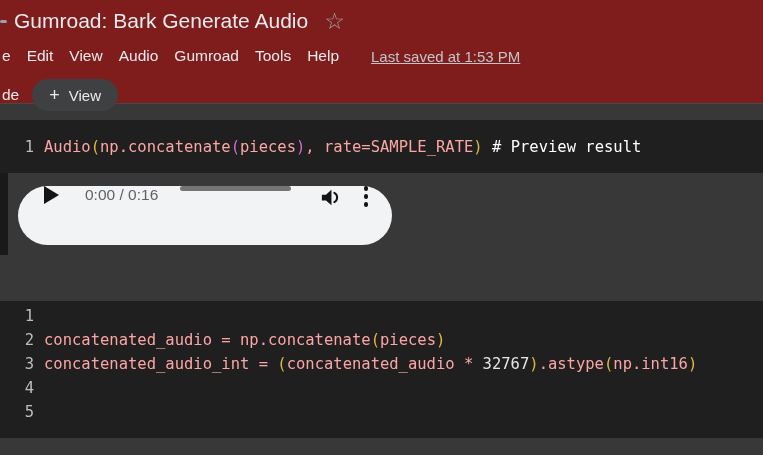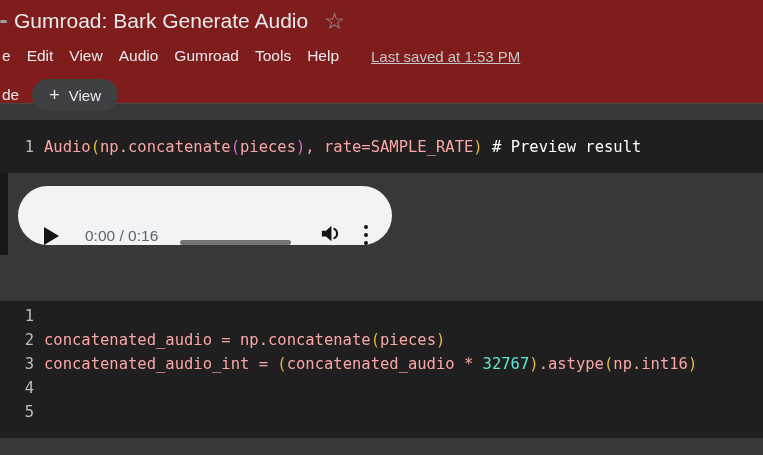--- a/index.html
+++ b/index.html
@@ -73,32 +73,32 @@
   .code-line{display:flex;line-height:24px;white-space:pre;cursor:text;}
   .ln{
     width:26px;min-width:26px;text-align:right;
     padding-left:8px;margin-right:10px;
     color:#bdbdbd;user-select:none;
   }
   .tok-p{color:#fca5a5;}
   .tok-b1{color:#e2b93d;}
   .tok-b2{color:#d16dd1;}
   .tok-cm{color:#ffffff;text-align:right;}
-  .tok-num{color:#5eead4;}
+  .tok-num{color:#e5e5e5;}
   
   .output-row{position:relative;height:128px;}
   .left-strip{
     position:absolute;left:0;top:0;
     width:8px;height:82px;background:#191919;
   }
   .audio-player{
     position:absolute;left:18px;top:13px;
     width:374px;height:59px;border-radius:29.5px;
     background:#f1f3f4;
-    display:flex;align-items:flex-end;
+    display:flex;align-items:flex-start;
     padding:0 24px 0 26px;box-sizing:border-box;
   }
   .play{
     width:0;height:0;cursor:pointer;
     border-left:15px solid #141414;
     border-top:9px solid transparent;
     border-bottom:9px solid transparent;
   }
   .time{
     margin-left:26px;

